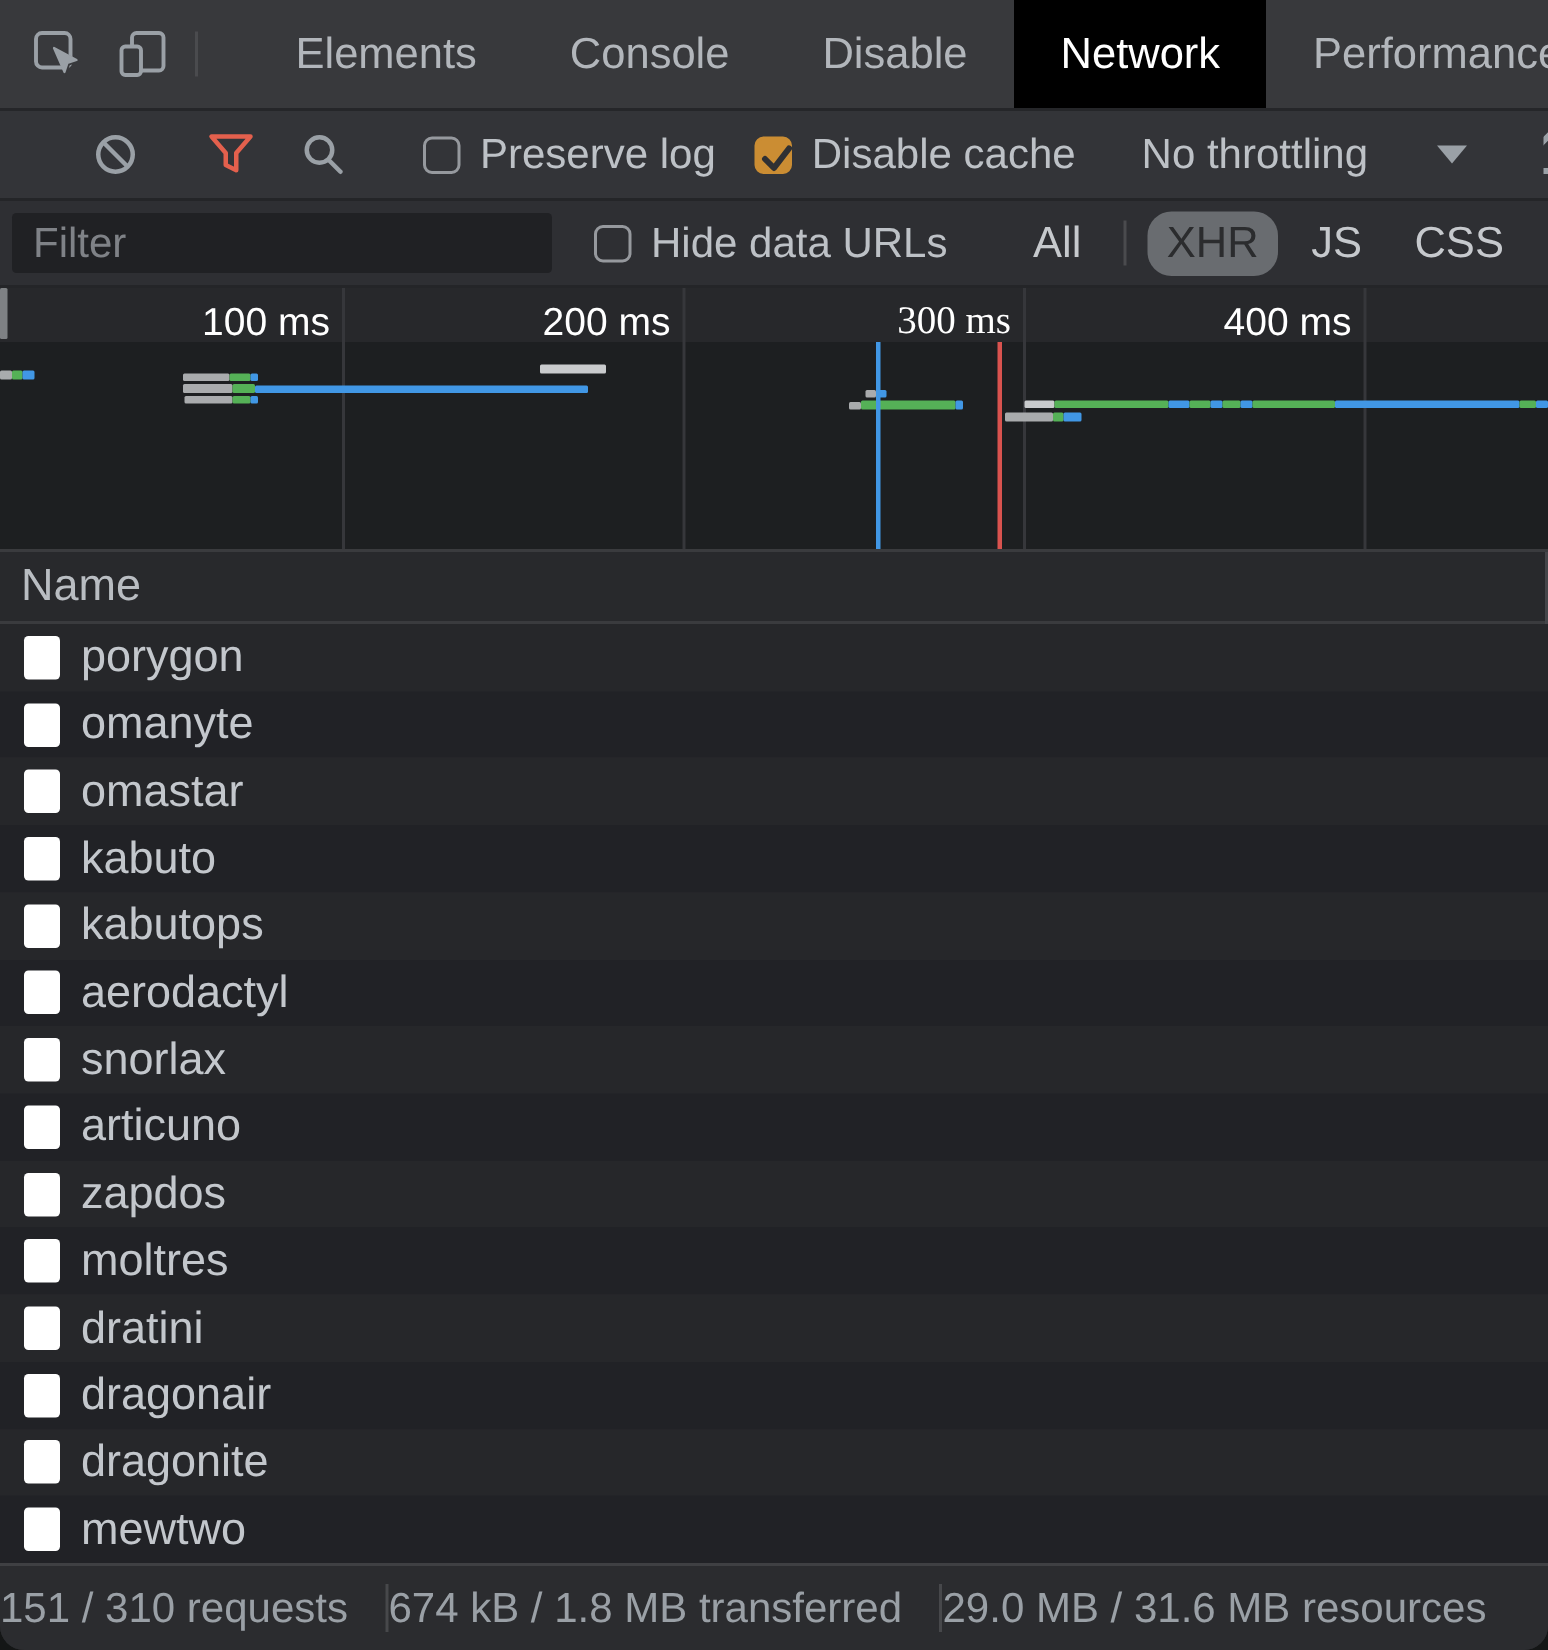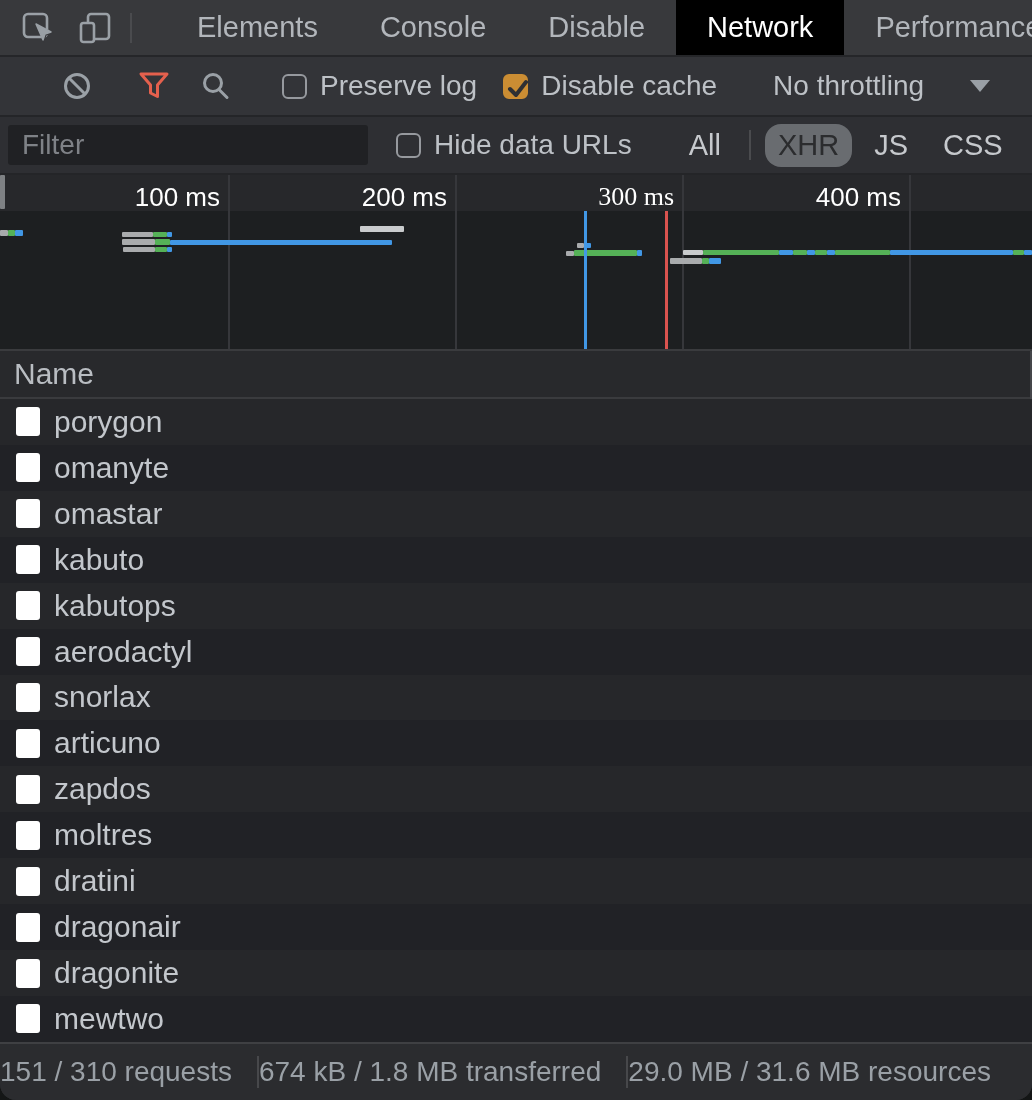--- a/index.html
+++ b/index.html
@@ -4,21 +4,21 @@
 <style>
   * { margin:0; padding:0; box-sizing:border-box; }
   html,body { width:1032px; height:1100px; background:#141616; overflow:hidden; }
   body { font-family:"Liberation Sans", sans-serif; }
   #devtools {
     width:1032px; height:1100px; background:#28292c; overflow:hidden;
     border-radius:0 0 16px 16px; display:flex; flex-direction:column;
   }
 
   
-  .tabbar { height:57px; background:#38393c; display:flex; align-items:stretch;
+  .tabbar { height:74px; background:#38393c; display:flex; align-items:stretch;
             border-bottom:2px solid #252629; flex:0 0 auto; }
   .tabbar-icons { display:flex; align-items:center; padding-left:22px; }
   .icon-btn { display:flex; align-items:center; justify-content:center; cursor:pointer; }
   .vsep { width:2px; height:30px; background:#4a4b4e; margin:auto 0; }
   .tabbar .vsep { margin-left:18px; }
   #tabs { display:flex; align-items:stretch; margin-left:34px; flex:1; overflow:hidden; }
   .tab { display:flex; align-items:center; padding:0 31px; font-size:29px; color:#b2b6bb;
          white-space:nowrap; cursor:pointer; }
   .tab.active { background:#000; color:#fff; }
 
@@ -133,21 +133,21 @@
     <span class="chk" id="preserve-log-chk" style="margin-left:24px;"></span>
     <span class="tb-label">Preserve log</span>
     <span class="chk checked" id="disable-cache-chk" style="margin-left:26px;">
       <svg width="24" height="22" viewBox="0 0 24 22" fill="none">
         <polyline points="4,11 10,17 20,4" stroke="#2f3033" stroke-width="4" stroke-linecap="round" stroke-linejoin="round"></polyline>
       </svg>
     </span>
     <span class="tb-label">Disable cache</span>
     <span class="vsep" style="margin-left:18px;"></span>
     <span class="dropdown" style="margin-left:26px;">
-      <span class="tb-label" style="margin-left:12px;">No throttling</span>
+      <span class="tb-label" style="margin-left:0;">No throttling</span>
       <span class="dd-arrow"></span>
     </span>
     <span class="vsep" style="margin-left:25px;"></span>
     <span class="clip-icon icon-btn">
       <svg width="30" height="32" viewBox="0 0 30 32" fill="none" style="flex:0 0 auto;">
         <line x1="11" y1="2" x2="11" y2="20" stroke="#9aa0a6" stroke-width="4"></line>
         <path d="M3 10 L11 2 L19 10" stroke="#9aa0a6" stroke-width="4" fill="none"></path>
         <line x1="2" y1="27" x2="22" y2="27" stroke="#9aa0a6" stroke-width="4"></line>
       </svg>
     </span>

